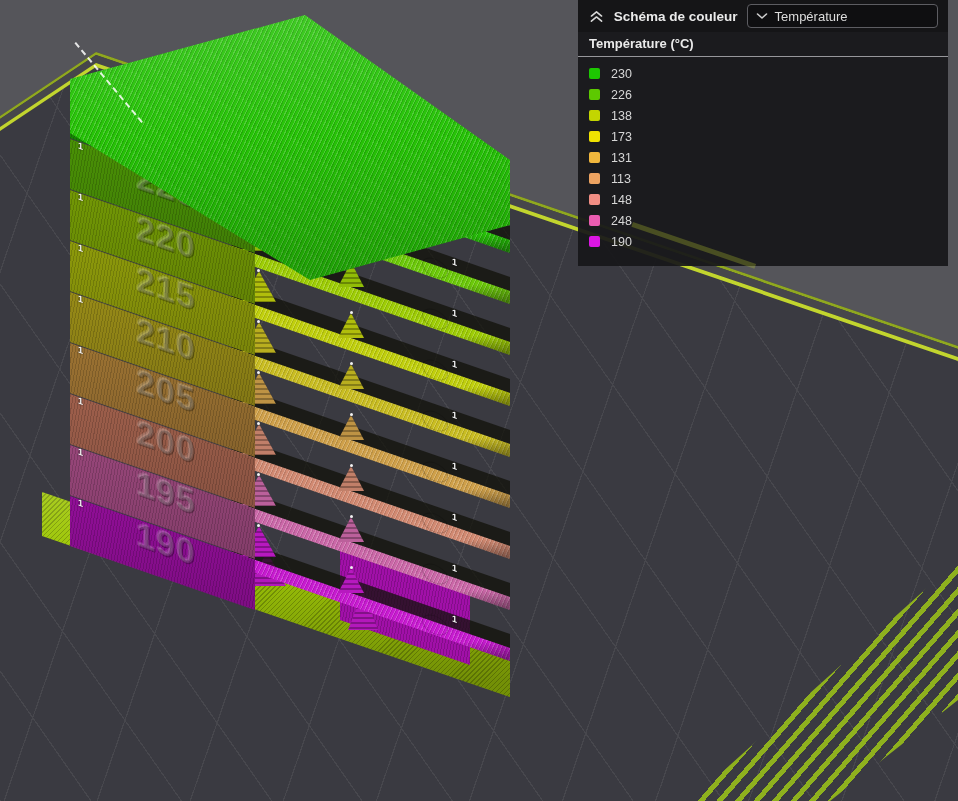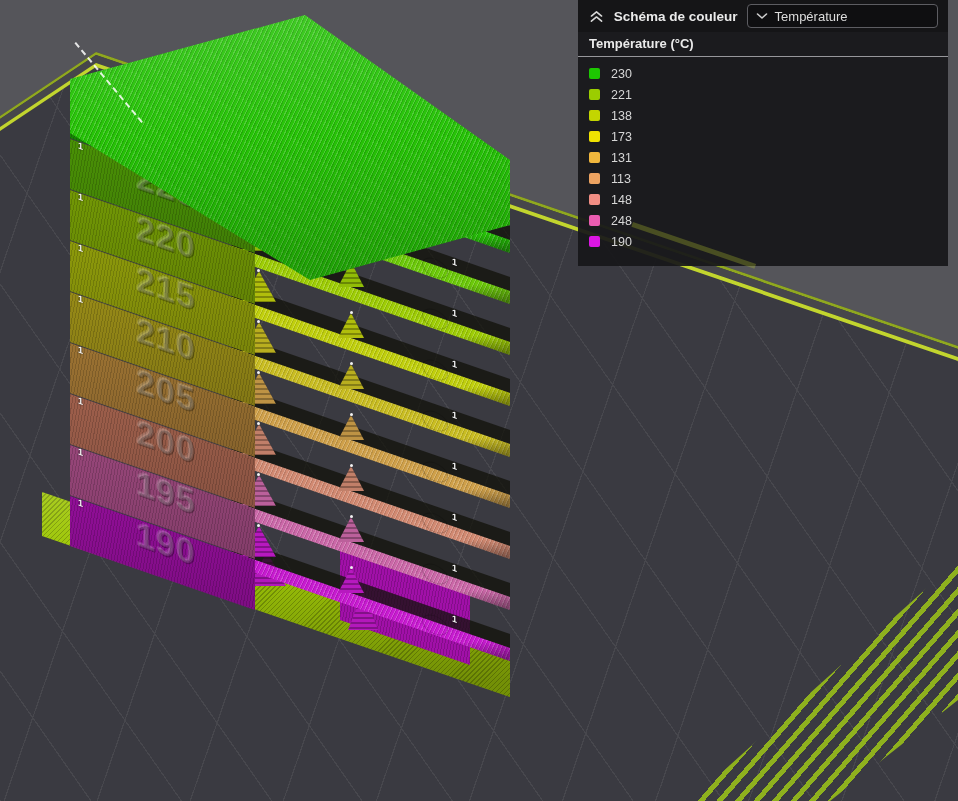--- a/index.html
+++ b/index.html
@@ -317,22 +317,22 @@
     </div>
   </div>
   <div class="panel-subheader">Température (°C)</div>
   <hr class="panel-sep">
   <div class="legend-list" id="legend-list">
       <div class="lrow">
     <span class="sw" style="background-color: rgb(29, 200, 1);"></span>
     <span class="lv">230</span>
   </div>
       <div class="lrow">
-    <span class="sw" style="background-color: rgb(155, 205, 1);"></span>
-    <span class="lv">221</span>
+    <span class="sw" style="background-color: rgb(93, 201, 1);"></span>
+    <span class="lv">226</span>
   </div>
       <div class="lrow">
     <span class="sw" style="background-color: rgb(195, 213, 1);"></span>
     <span class="lv">138</span>
   </div>
       <div class="lrow">
     <span class="sw" style="background-color: rgb(240, 226, 1);"></span>
     <span class="lv">173</span>
   </div>
       <div class="lrow">

